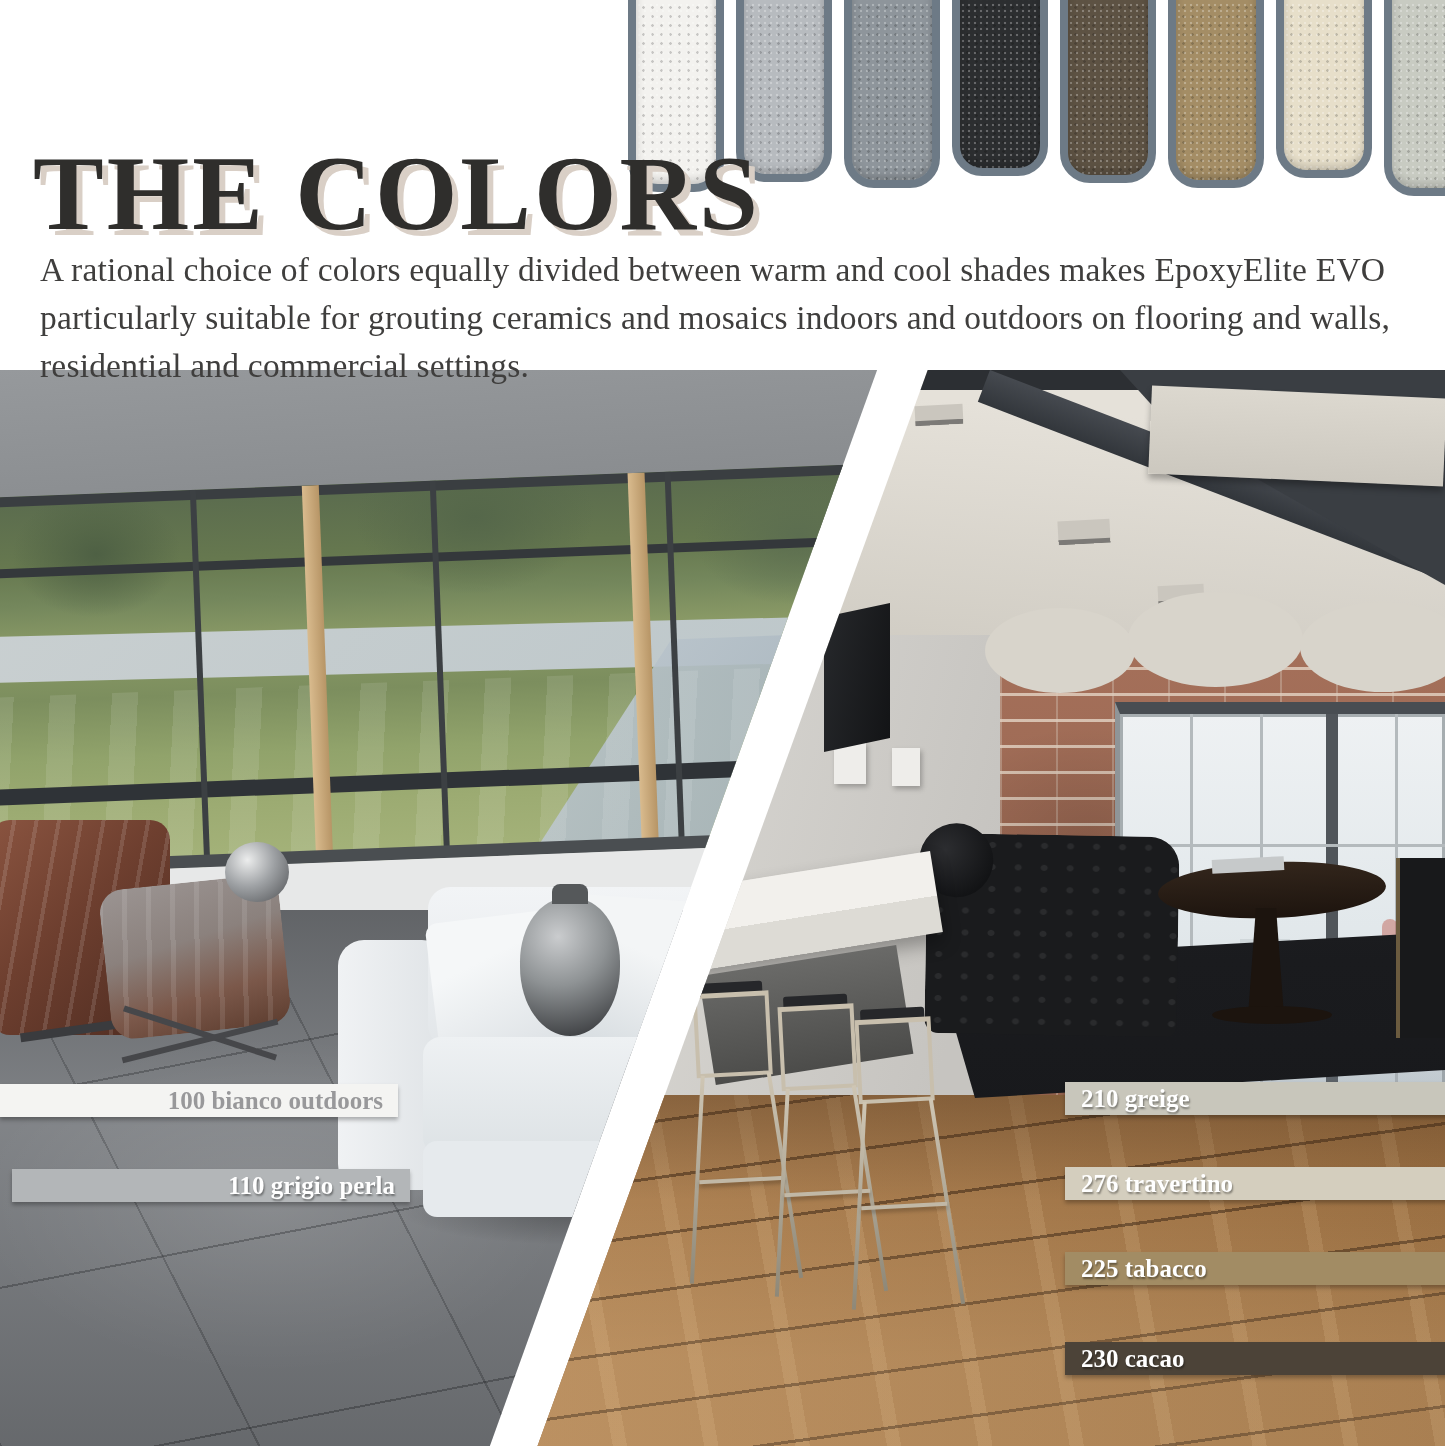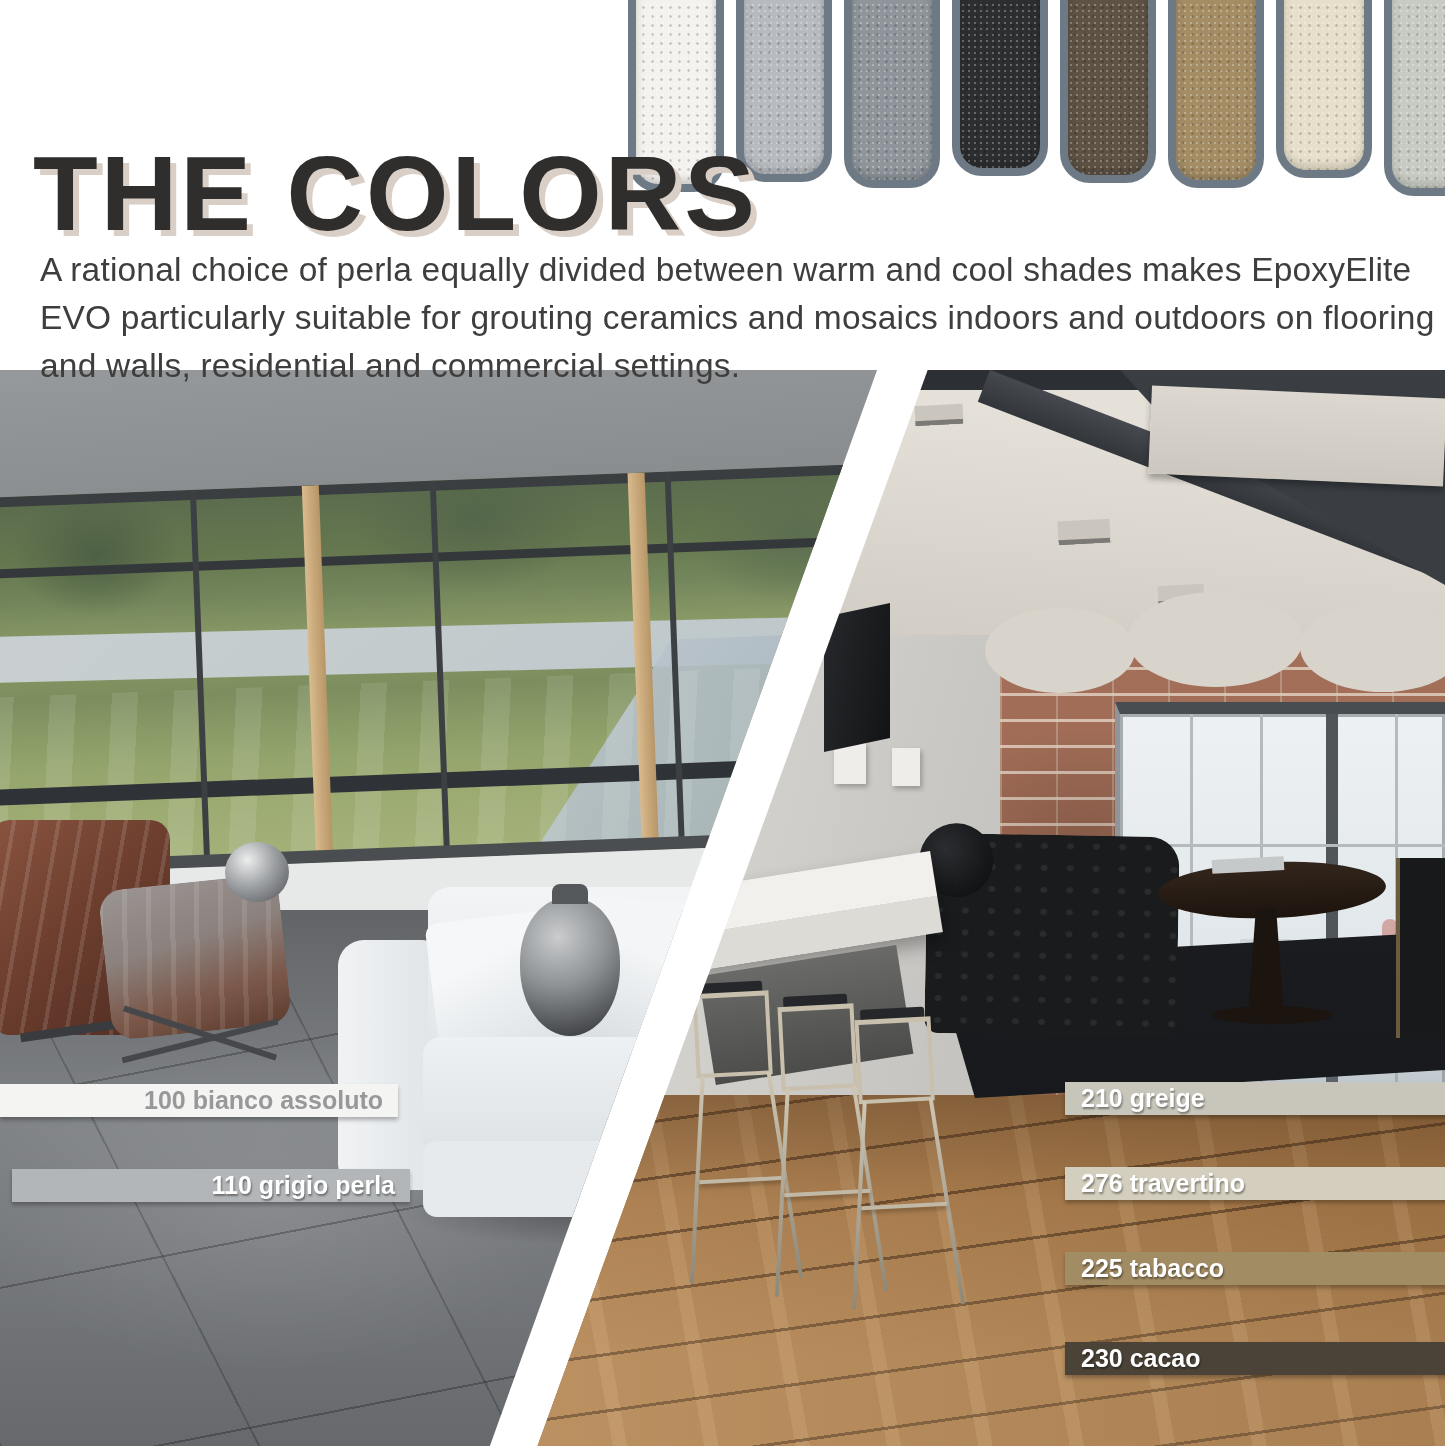--- a/index.html
+++ b/index.html
@@ -1,17 +1,17 @@
 <!DOCTYPE html>
 <html><head>
 <meta charset="utf-8">
 <style>
   html,body{margin:0;padding:0;background:#fff;}
   .page{position:relative;width:1445px;height:1446px;background:#ffffff;overflow:hidden;
-        font-family:Liberation Sans, sans-serif;}
+        font-family:Liberation Serif, serif;}
 
   
   .chip{position:absolute;top:-36px;width:96px;box-sizing:border-box;
         border:8px solid #6d7a86;border-radius:30px;
         background-image:
           radial-gradient(rgba(255,255,255,.28) 1px, transparent 1.6px),
           radial-gradient(rgba(0,0,0,.18) 1px, transparent 1.6px);
         background-size:6px 6px,9px 9px;background-position:0 0,3px 4px;
         box-shadow:inset 0 -4px 8px rgba(0,0,0,.18);}
   .chip1{left:628px;height:228px}.chip2{left:736px;height:218px}
@@ -199,21 +199,21 @@
   <div class="chip chip1" style="background-color: rgb(243, 242, 239);"></div>
   <div class="chip chip2" style="background-color: rgb(183, 187, 191);"></div>
   <div class="chip chip3" style="background-color: rgb(142, 149, 155);"></div>
   <div class="chip chip4" style="background-color: rgb(44, 46, 48);"></div>
   <div class="chip chip5" style="background-color: rgb(93, 82, 67);"></div>
   <div class="chip chip6" style="background-color: rgb(164, 141, 101);"></div>
   <div class="chip chip7" style="background-color: rgb(231, 223, 202);"></div>
   <div class="chip chip8" style="background-color: rgb(200, 203, 194);"></div>
 
   <h1 class="title">THE COLORS</h1>
-  <p class="intro">A rational choice of perla equally divided between warm and cool shades makes EpoxyElite EVO particularly suitable for grouting ceramics and mosaics indoors and outdoors on flooring and walls, residential and commercial settings.</p>
+  <p class="intro">A rational choice of colors equally divided between warm and cool shades makes EpoxyElite EVO particularly suitable for grouting ceramics and mosaics indoors and outdoors on flooring and walls, residential and commercial settings.</p>
 
   <div class="photos">
 
     <div class="photo photo-left">
       <div class="lp-ceiling"></div>
       <div class="lp-glass">
         <div class="lp-path"></div>
         <div class="lp-walk"></div>
         <div class="lp-grass-streaks"></div>
         <div class="lp-frame-top"></div>
@@ -303,21 +303,21 @@
       </div>
       <div class="stool st3">
         <div class="seat"></div>
         <div class="frame"></div>
         <div class="leg lg1"></div>
         <div class="leg lg2"></div>
         <div class="bar"></div>
       </div>
     </div>
 
-    <div class="bar bar-left bl1" style="background-color: rgb(244, 244, 242); color: rgb(152, 152, 154);">100 bianco assoluto</div>
+    <div class="bar bar-left bl1" style="background-color: rgb(244, 244, 242); color: rgb(152, 152, 154);">100 bianco outdoors</div>
     <div class="bar bar-left bl2 shadowed" style="background-color: rgb(179, 182, 184); color: rgb(255, 255, 255);">110 grigio perla</div>
 
     <div class="bar bar-right br1 shadowed" style="background-color: rgb(200, 198, 187); color: rgb(255, 255, 255);">210 greige</div>
     <div class="bar bar-right br2 shadowed" style="background-color: rgb(212, 206, 190); color: rgb(255, 255, 255);">276 travertino</div>
     <div class="bar bar-right br3 shadowed" style="background-color: rgb(162, 140, 100); color: rgb(255, 255, 255);">225 tabacco</div>
     <div class="bar bar-right br4 shadowed" style="background-color: rgb(76, 67, 56); color: rgb(255, 255, 255);">230 cacao</div>
   </div>
 
 </div>
 

